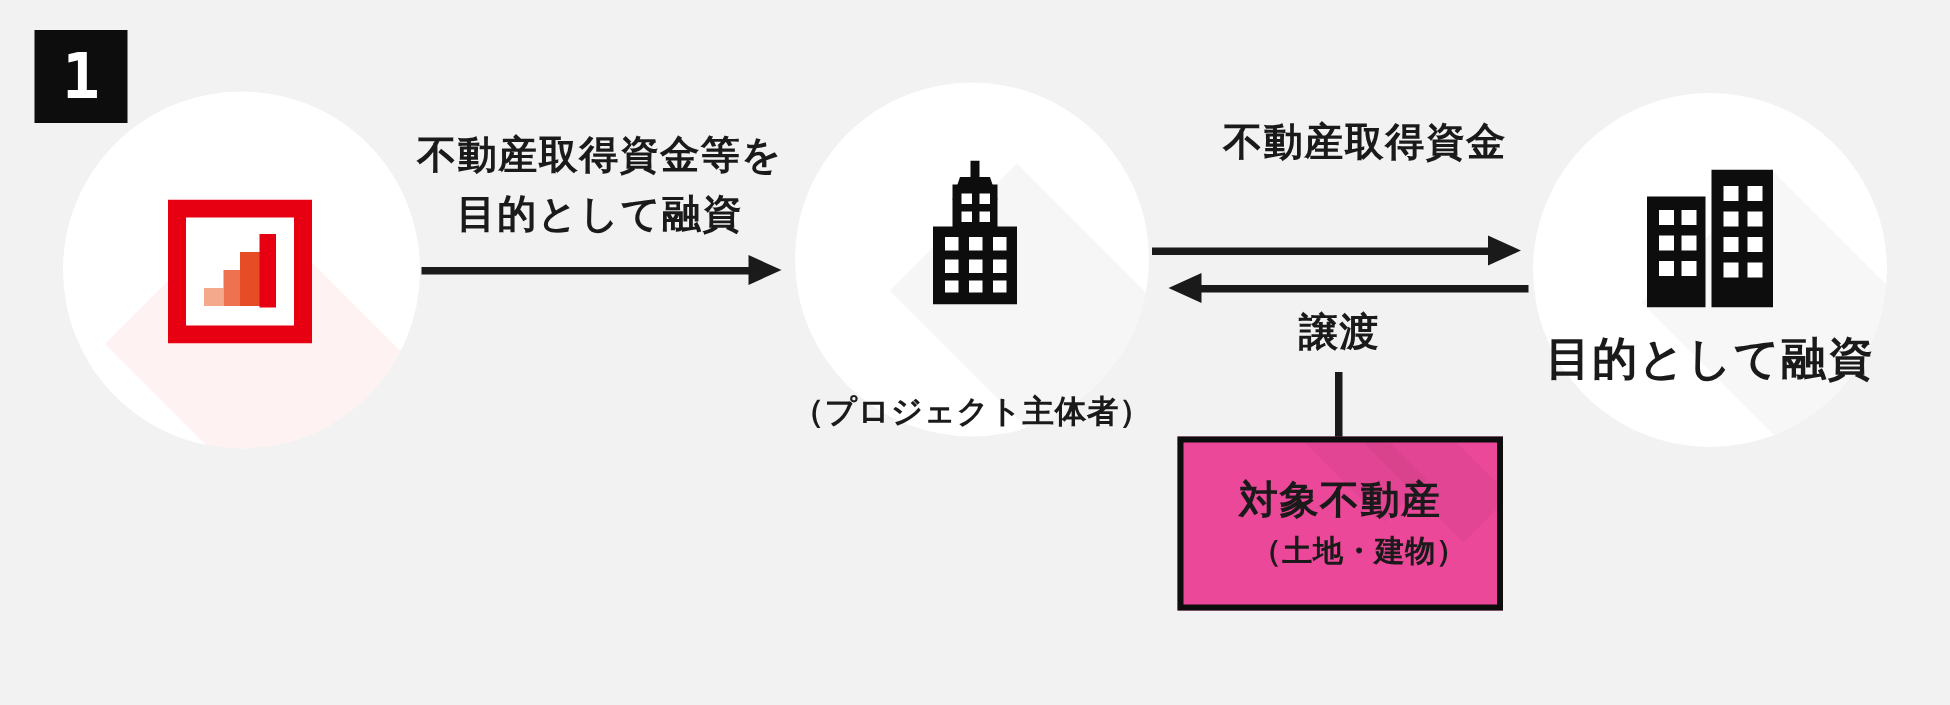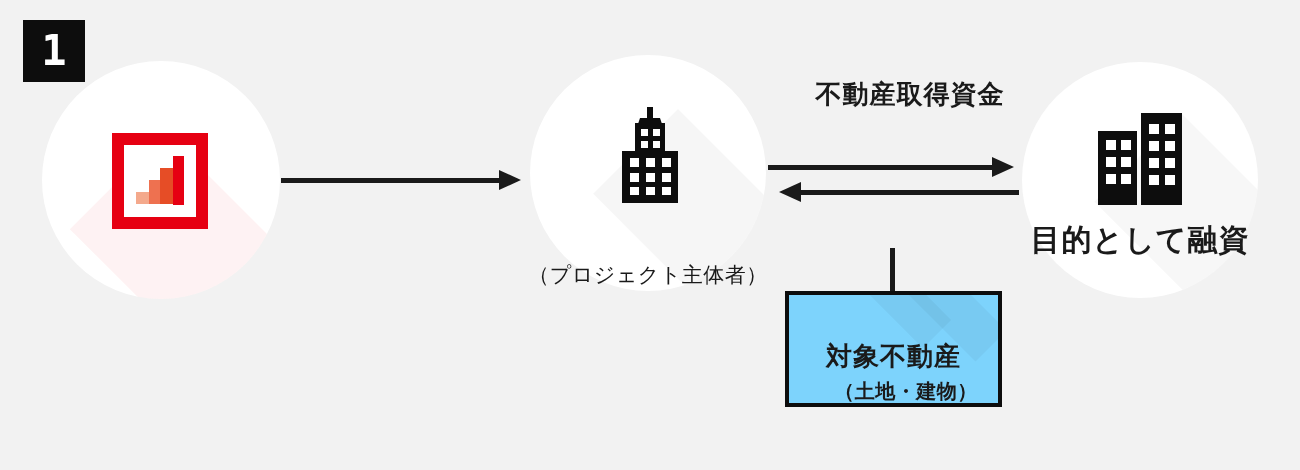--- a/index.html
+++ b/index.html
@@ -43,42 +43,42 @@
   .label-payment  { left:785px; top:76px;  width:250px; line-height:37px; }
   .label-transfer { left:845px; top:206px; width:96px;  line-height:30px; }
   
   .entity-name {
     position:absolute; text-align:center; font-weight:bold;
     font-size:30px; line-height:34px; letter-spacing:1px;
   }
   .name-borrower { left:548px;  top:223px; width:200px; }
   .name-owner    { left:1010px; top:223px; width:260px; }
   .entity-note {
-    position:absolute; text-align:center; font-weight:normal;
+    position:absolute; text-align:center; font-weight:bold;
     font-size:21px; line-height:26px; letter-spacing:0.5px;
     left:500px; top:262px; width:296px;
   }
   
   .arrow { position:absolute; height:21px; }
   .arrow .shaft { position:absolute; top:8px; height:5px; background:#1a1a1a; }
   .arrow .head  { position:absolute; top:0; width:0; height:0;
                   border-top:10px solid transparent; border-bottom:10px solid transparent; }
   .arrow.dir-right .shaft { left:0; right:17px; }
   .arrow.dir-right .head  { right:0; border-left:22px solid #1a1a1a; }
   .arrow.dir-left  .shaft { left:17px; right:0; }
   .arrow.dir-left  .head  { left:0; border-right:22px solid #1a1a1a; }
   .arrow-loan     { left:281px; top:170px; width:240px; }
   .arrow-payment  { left:768px; top:157px; width:246px; }
   .arrow-transfer { left:779px; top:182px; width:240px; }
   
   .connector-line { position:absolute; left:890px; top:248px; width:5px; height:44px; background:#1a1a1a; }
   .asset-box {
     position:absolute; left:785px; top:291px; width:217px; height:116px;
-    background:#7dd3fc; border:4px solid #0d0d0d; box-sizing:border-box;
-    display:flex; flex-direction:column; align-items:center; justify-content:flex-end;
+    background:#ec4899; border:4px solid #0d0d0d; box-sizing:border-box;
+    display:flex; flex-direction:column; align-items:center; justify-content:center;
     gap:8px; overflow:hidden;
   }
   .asset-box .box-deco {
     position:absolute; transform:rotate(45deg); background:rgba(0,0,0,0.04);
   }
   .deco-1 { left:20px;  top:-34px; width:150px; height:40px; }
   .deco-2 { left:74px;  top:-24px; width:150px; height:44px; }
   .asset-title    { position:relative; font-weight:bold; font-size:26px; line-height:30px; letter-spacing:1px; }
   .asset-subtitle { position:relative; font-weight:bold; font-size:20px; line-height:24px; letter-spacing:0.5px;margin-left:25px; }
 </style>
@@ -96,20 +96,24 @@
   </div>
   <svg class="icon-abs logo-icon" viewBox="0 0 96 96">
     <rect x="0" y="0" width="96" height="96" fill="#e60012"></rect>
     <rect x="12" y="12" width="72" height="72" fill="#ffffff"></rect>
     <rect x="24" y="59" width="13" height="12" fill="#f4a98c"></rect>
     <rect x="37" y="47" width="11" height="24" fill="#ee7150"></rect>
     <rect x="48" y="35" width="14" height="36" fill="#e64d26"></rect>
     <rect x="61" y="23" width="11" height="49" fill="#e60012"></rect>
   </svg>
 
+  <div class="flow-label label-loan">
+    <div>不動産取得資金等を</div>
+    <div>目的として融資</div>
+  </div>
   <div class="arrow dir-right arrow-loan">
     <div class="shaft"></div>
     <div class="head"></div>
   </div>
 
   <div class="entity-circle circle-borrower">
     <div class="wedge wedge-borrower"></div>
   </div>
   <svg class="icon-abs borrower-icon" viewBox="0 0 56 96">
     <rect x="25" y="0" width="6" height="14" fill="#0d0d0d"></rect>
@@ -137,20 +141,21 @@
   </div>
   <div class="arrow dir-right arrow-payment">
     <div class="shaft"></div>
     <div class="head"></div>
   </div>
 
   <div class="arrow dir-left arrow-transfer">
     <div class="shaft"></div>
     <div class="head"></div>
   </div>
+  <div class="flow-label label-transfer">譲渡</div>
 
   <div class="connector-line"></div>
 
   <div class="asset-box">
     <div class="box-deco deco-1"></div>
     <div class="box-deco deco-2"></div>
     <div class="asset-title">対象不動産</div>
     <div class="asset-subtitle">（土地・建物）</div>
   </div>
 

